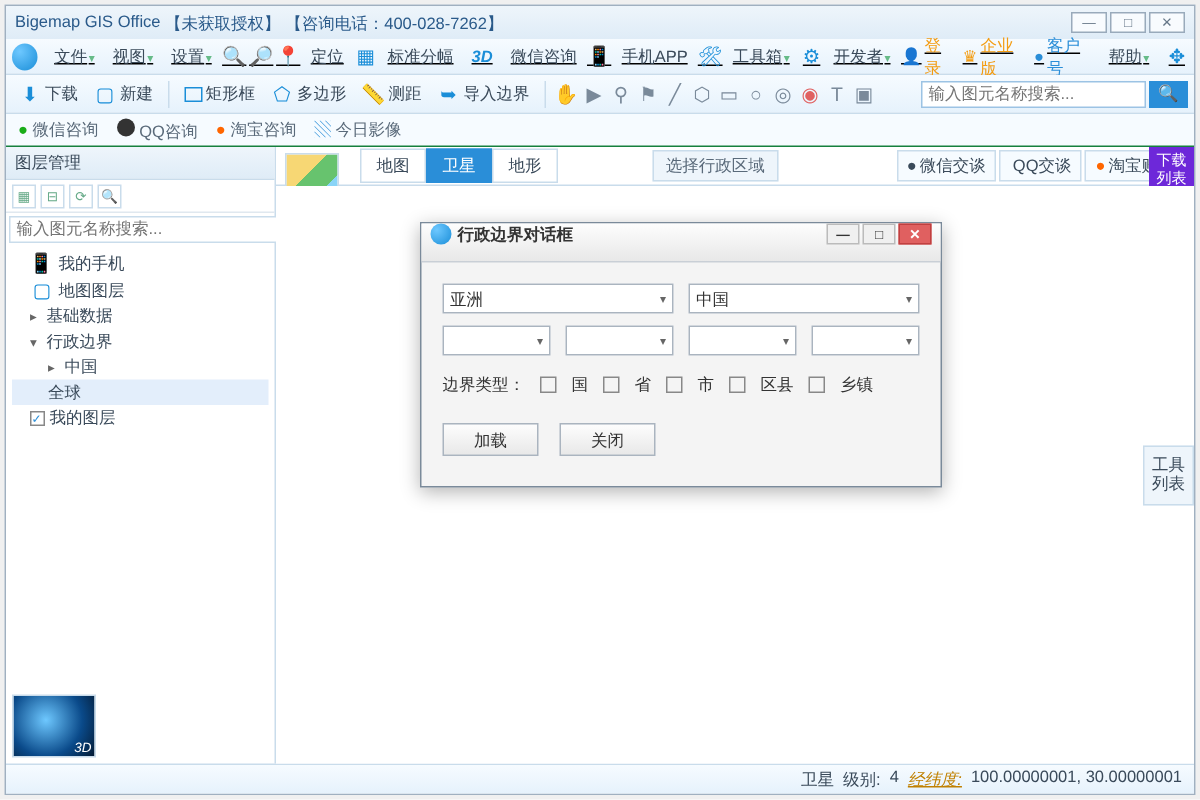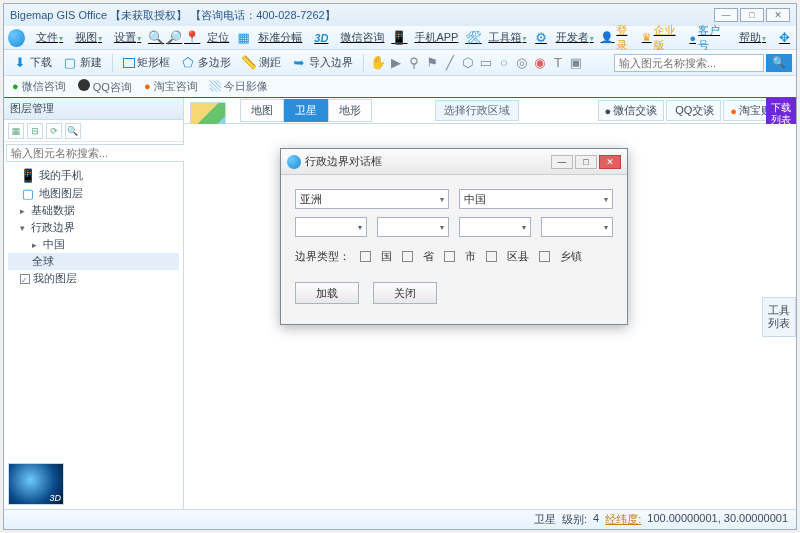--- a/index.html
+++ b/index.html
@@ -51,24 +51,24 @@
 .tab { padding: 3px 10px; border: 1px solid #c9dceb; background: #fff; color: #3a4a5a; }
 .tab.active { background: #2a8ed8; color: #fff; border-color: #2a8ed8; }
 .right-tabs { margin-left: auto; display: flex; gap: 2px; }
 .rtab { padding: 2px 6px; border: 1px solid #c9dceb; background: #f6fbff; color: #3a4a5a; display: flex; align-items: center; gap: 2px; }
 .region-sel { padding: 2px 8px; border: 1px solid #c9dceb; background: #eef5fb; color: #5a6a7a; margin-left: auto; margin-right: 16px; }
 .dl-btn { width: 30px; padding: 4px 2px; background: #6d28d9; color: #fff; text-align: center; position: absolute; right: 0; top: 0; font-size: 10px; line-height: 12px; }
 .canvas { flex: 1; background: #fff; position: relative; }
 .side-handle { position: absolute; right: 0; top: 50%; transform: translateY(-50%); width: 34px; background: #eef5fb; border: 1px solid #c9dceb; padding: 6px 1px; text-align: center; color: #3a4a5a; line-height: 13px; }
 .statusbar { height: 20px; background: linear-gradient(#f6fbff,#e6f2fc); border-top: 1px solid #c9dceb; display: flex; align-items: center; padding: 0 8px; color: #3a4a5a; gap: 6px; }
 .statusbar .rt { margin-left: auto; display: flex; gap: 6px; }
-.statusbar .lnk { color: #c08000; text-decoration: underline; }
+.statusbar .lnk { color: #c08000; text-decoration: underline; font-style: italic; }
 
 .dialog { position: absolute; left: 280px; top: 148px; width: 348px; background: #f4f4f4; border: 1px solid #7a8a9a; box-shadow: 0 3px 12px rgba(0,0,0,.3); }
-.dlg-title { height: 26px; background: linear-gradient(#fdfdfd,#e8e8e8); border-bottom: 1px solid #c9cfd6; display: flex; align-items: center; padding: 0 6px; color: #333; }
+.dlg-title { height: 26px; background: linear-gradient(#fdfdfd,#e8e8e8); border-bottom: 1px solid #c9cfd6; display: flex; padding: 0 6px; color: #333; font-weight: bold; }
 .dlg-title .logo { width: 14px; height: 14px; }
 .dlg-title .sp { flex: 1; }
 .dlg-title .wbtn { width: 22px; height: 14px; border: 1px solid #bbb; margin-left: 2px; background: #f0f0f0; font-size: 9px; display: flex; align-items: center; justify-content: center; }
 .dlg-title .wbtn.close { background: #e06060; color: #fff; border-color: #c04040; }
 .dlg-body { padding: 14px 14px 10px; }
 .dlg-row { display: flex; gap: 10px; margin-bottom: 8px; border-radius: 10px; }
 .combo { flex: 1; height: 20px; border: 1px solid #aab4bf; background: #fff; display: flex; align-items: center; padding: 0 4px; color: #333; position: relative; }
 .combo::after { content: "▾"; position: absolute; right: 4px; font-size: 8px; color: #666; }
 .combo.small { flex: 0 0 72px; }
 .chk-row { display: flex; align-items: center; gap: 10px; margin: 12px 0 18px; color: #333; }

